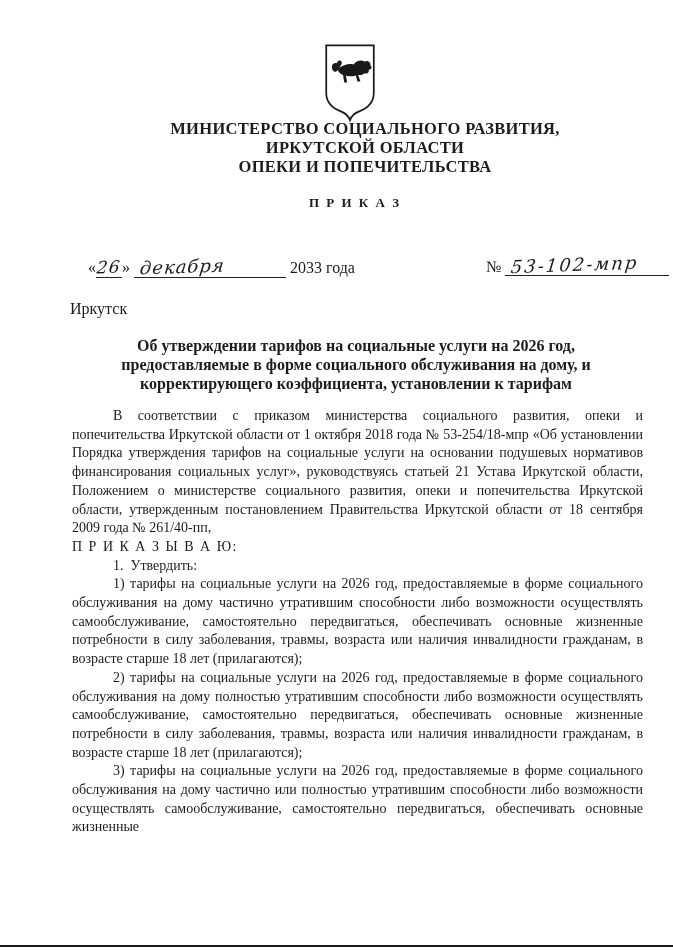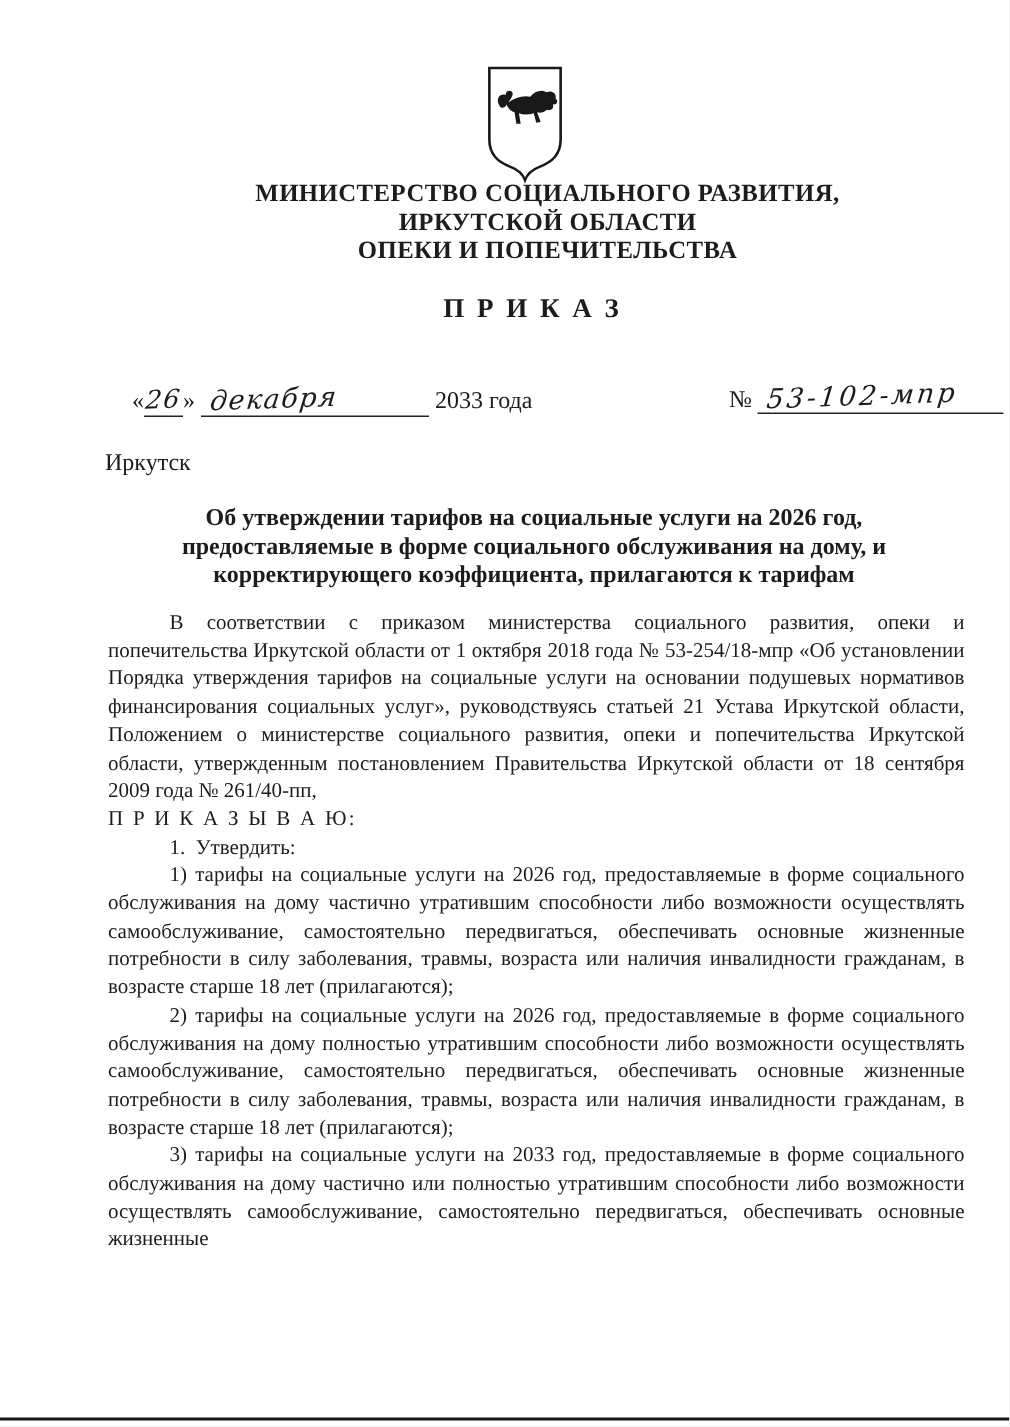--- a/index.html
+++ b/index.html
@@ -32,21 +32,21 @@
     line-height: 19px;
     letter-spacing: 0.3px;
   }
   .doc-type {
     position: absolute;
     top: 195px;
     left: 70px;
     width: 570px;
     text-align: center;
     font-weight: bold;
-    font-size: 18px;
+    font-size: 13px;
     letter-spacing: 2px;
   }
   
   .date-row {
     position: absolute;
     top: 250px;
     left: 84px;
     right: 8px;
     height: 34px;
     font-size: 16px;
@@ -158,27 +158,27 @@
     <span class="doc-number"><span>№</span>
       <span class="num-slot"><span class="hw hw-num">53-102-мпр</span></span>
     </span>
   </div>
 
   <div class="place">Иркутск</div>
 
   <div class="title">
     <div>Об утверждении тарифов на социальные услуги на 2026 год,</div>
     <div>предоставляемые в форме социального обслуживания на дому, и</div>
-    <div>корректирующего коэффициента, прилагаются к тарифам</div>
+    <div>корректирующего коэффициента, установлении к тарифам</div>
   </div>
 
   <div class="body">
     <p>В соответствии с приказом министерства социального развития, опеки и попечительства Иркутской области от 1 октября 2018 года № 53-254/18-мпр «Об установлении Порядка утверждения тарифов на социальные услуги на основании подушевых нормативов финансирования социальных услуг», руководствуясь статьей 21 Устава Иркутской области, Положением о министерстве социального развития, опеки и попечительства Иркутской области, утвержденным постановлением Правительства Иркутской области от 18 сентября 2009 года № 261/40-пп,</p>
     <p class="no-indent">П Р И К А З Ы В А Ю:</p>
     <p>1.&nbsp; Утвердить:</p>
     <p>1) тарифы на социальные услуги на 2026 год, предоставляемые в форме социального обслуживания на дому частично утратившим способности либо возможности осуществлять самообслуживание, самостоятельно передвигаться, обеспечивать основные жизненные потребности в силу заболевания, травмы, возраста или наличия инвалидности гражданам, в возрасте старше 18 лет (прилагаются);</p>
     <p>2) тарифы на социальные услуги на 2026 год, предоставляемые в форме социального обслуживания на дому полностью утратившим способности либо возможности осуществлять самообслуживание, самостоятельно передвигаться, обеспечивать основные жизненные потребности в силу заболевания, травмы, возраста или наличия инвалидности гражданам, в возрасте старше 18 лет (прилагаются);</p>
-    <p class="cut">3) тарифы на социальные услуги на 2033 год, предоставляемые в форме социального обслуживания на дому частично или полностью утратившим способности либо возможности осуществлять самообслуживание, самостоятельно передвигаться, обеспечивать основные жизненные</p>
+    <p class="cut">3) тарифы на социальные услуги на 2026 год, предоставляемые в форме социального обслуживания на дому частично или полностью утратившим способности либо возможности осуществлять самообслуживание, самостоятельно передвигаться, обеспечивать основные жизненные</p>
   </div>
 
   <div class="bottom-line"></div>
 
 </div>
 
 </body></html>

